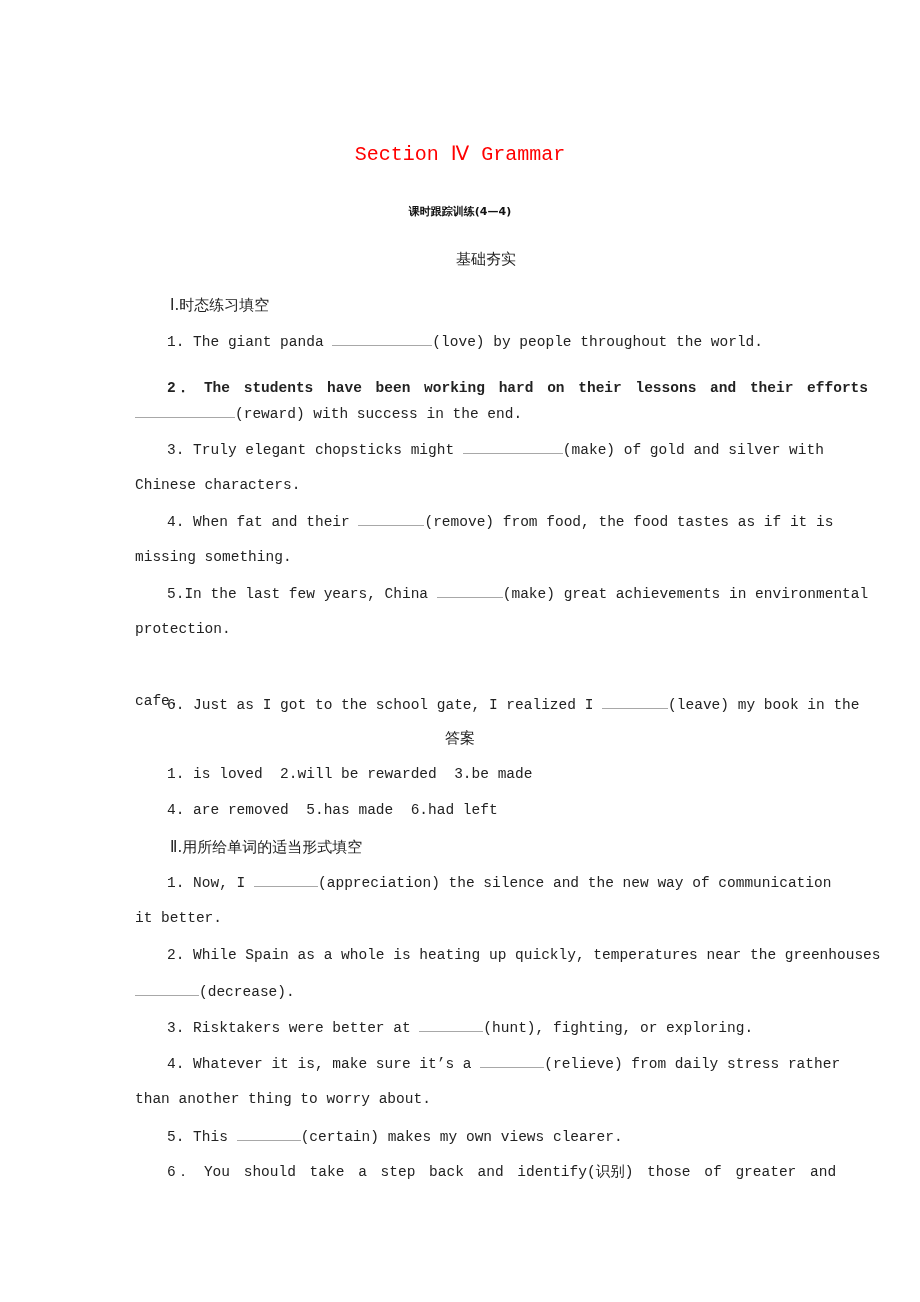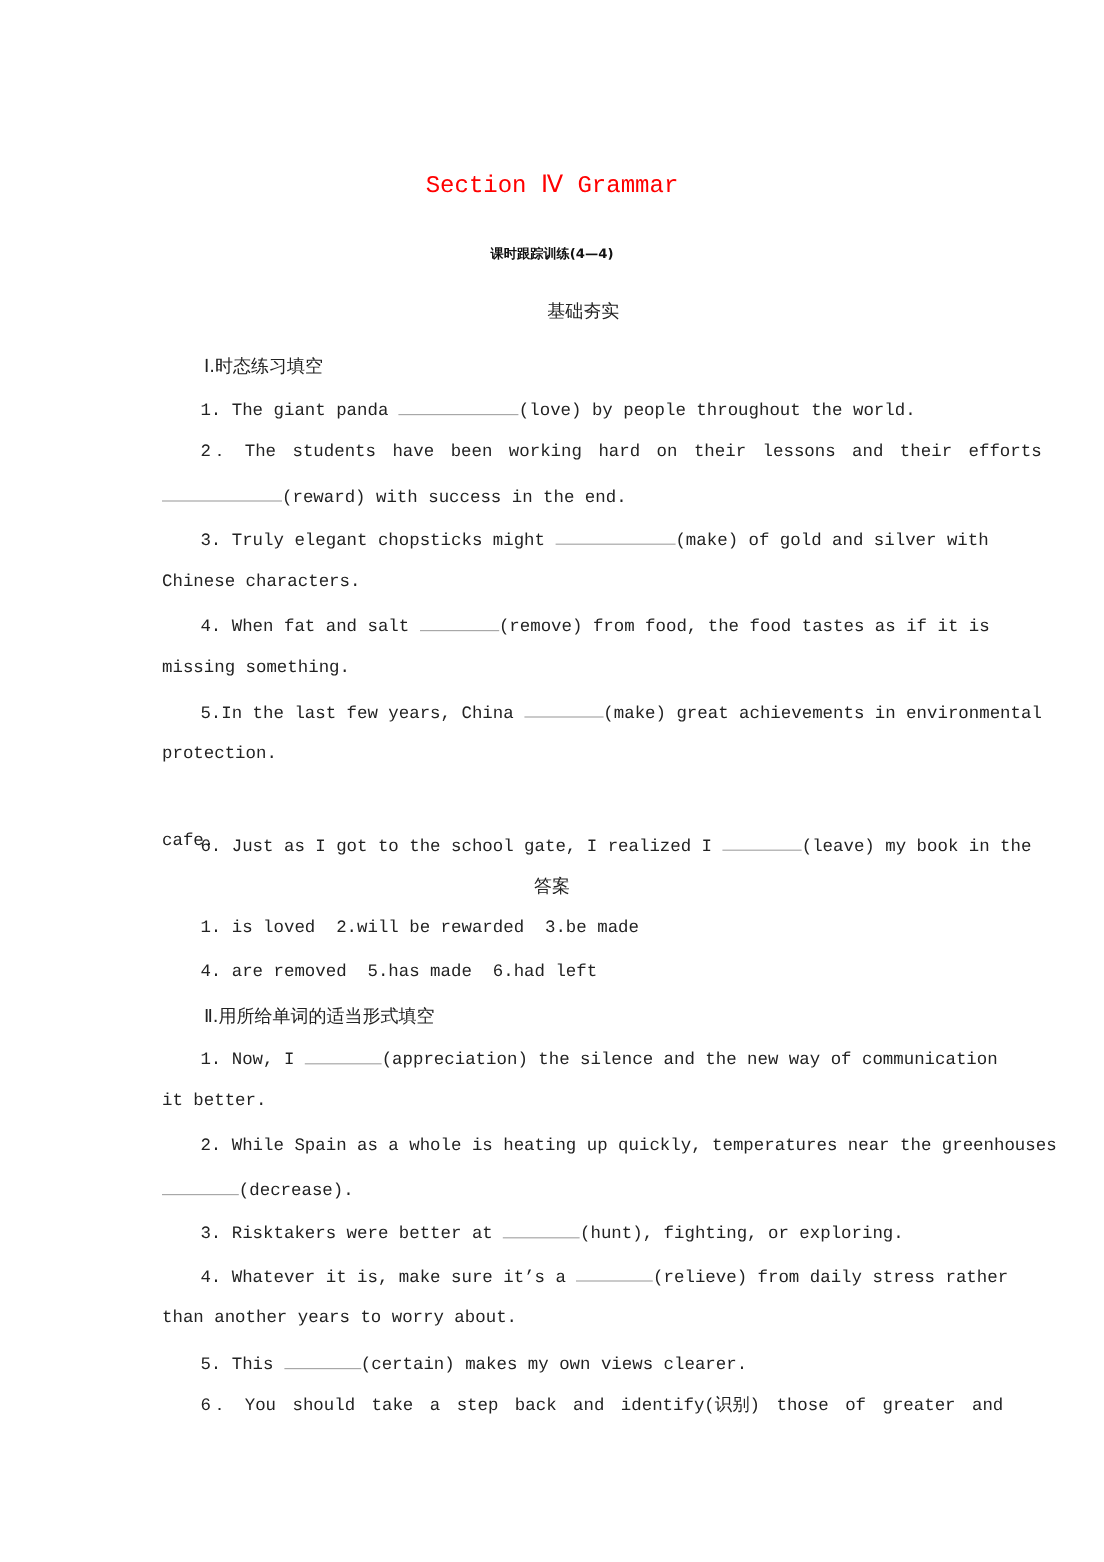--- a/index.html
+++ b/index.html
@@ -84,27 +84,27 @@
 <div class="page">
 
   <div class="title">Section Ⅳ Grammar</div>
   <div class="subtitle">课时跟踪训练(4—4)</div>
   <div class="center-label" style="top:250px;padding-left:26px;">基础夯实</div>
 
   <div class="line heading-line" style="left:170px; top:295px;">Ⅰ.时态练习填空</div>
 
   <div class="line indent" style="top:331px;"><span>1.</span> <span>The giant panda </span><span class="blank b-long"></span><span>(love) by people throughout the world.</span></div>
 
-  <div class="line indent" style="top:367px; word-spacing:5px;"><span>2．</span> <span>The students have been working hard on their lessons and their efforts</span></div>
+  <div class="line indent" style="top:378px; word-spacing:5px;font-weight:bold;"><span>2．</span> <span>The students have been working hard on their lessons and their efforts</span></div>
   <div class="line flush" style="top:403px;text-align:center;"><span class="blank b-long"></span><span>(reward) with success in the end.</span></div>
 
   <div class="line indent" style="top:439px;"><span>3.</span> <span>Truly elegant chopsticks might </span><span class="blank b-long"></span><span>(make) of gold and silver with</span></div>
   <div class="line flush" style="top:475px;">Chinese characters.</div>
 
-  <div class="line indent" style="top:511px;"><span>4.</span> <span>When fat and salt </span><span class="blank b-med"></span><span>(remove) from food, the food tastes as if it is</span></div>
+  <div class="line indent" style="top:511px;"><span>4.</span> <span>When fat and their </span><span class="blank b-med"></span><span>(remove) from food, the food tastes as if it is</span></div>
   <div class="line flush" style="top:547px;">missing something.</div>
 
   <div class="line indent" style="top:583px;"><span>5.</span><span>In the last few years, China </span><span class="blank b-med"></span><span>(make) great achievements in environmental</span></div>
   <div class="line flush" style="top:619px;">protection.</div>
 
   <div class="line indent" style="top:655px;margin-top:39px;"><span>6.</span> <span>Just as I got to the school gate, I realized I </span><span class="blank b-med"></span><span>(leave) my book in the</span></div>
   <div class="line flush" style="top:691px;">cafe.</div>
 
   <div class="center-label" style="top:729px;">答案</div>
 
@@ -115,19 +115,19 @@
 
   <div class="line indent" style="top:872px;"><span>1.</span> <span>Now, I </span><span class="blank b-short"></span><span>(appreciation) the silence and the new way of communication</span></div>
   <div class="line flush" style="top:908px;">it better.</div>
 
   <div class="line indent" style="top:945px;"><span>2.</span> <span>While Spain as a whole is heating up quickly, temperatures near the greenhouses</span></div>
   <div class="line flush" style="top:981px;"><span class="blank b-short"></span><span>(decrease).</span></div>
 
   <div class="line indent" style="top:1017px;"><span>3.</span> <span>Risktakers were better at </span><span class="blank b-short"></span><span>(hunt), fighting, or exploring.</span></div>
 
   <div class="line indent" style="top:1053px;"><span>4.</span> <span>Whatever it is, make sure it’s a </span><span class="blank b-short"></span><span>(relieve) from daily stress rather</span></div>
-  <div class="line flush" style="top:1089px;">than another years to worry about.</div>
+  <div class="line flush" style="top:1089px;">than another thing to worry about.</div>
 
   <div class="line indent" style="top:1126px;"><span>5.</span> <span>This </span><span class="blank b-short"></span><span>(certain) makes my own views clearer.</span></div>
 
   <div class="line indent" style="top:1162px; word-spacing:5px;"><span>6．</span> <span>You should take a step back and identify(识别) those of greater and</span></div>
 
 </div>
 
 </body></html>

